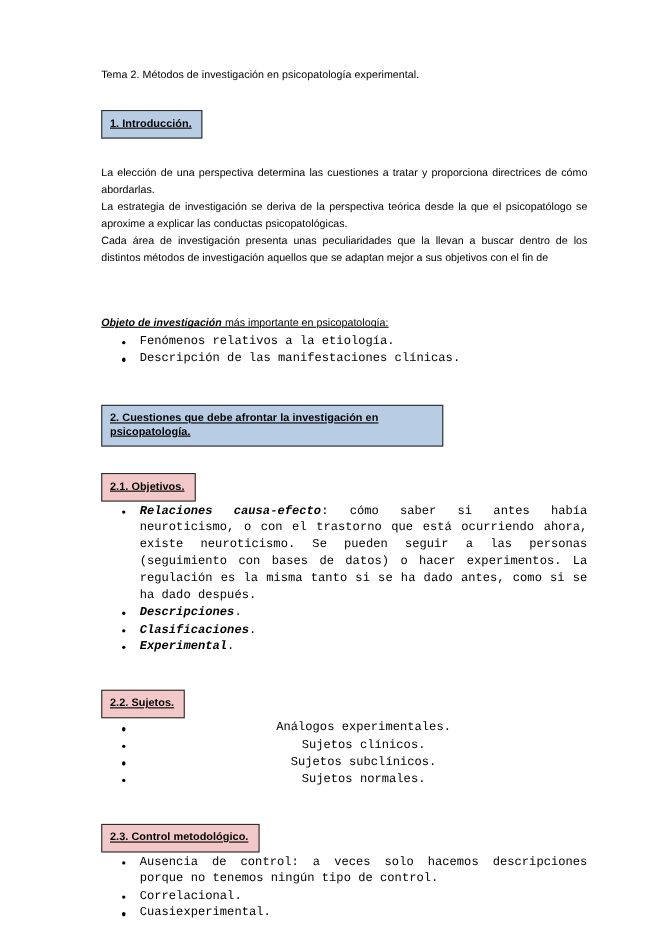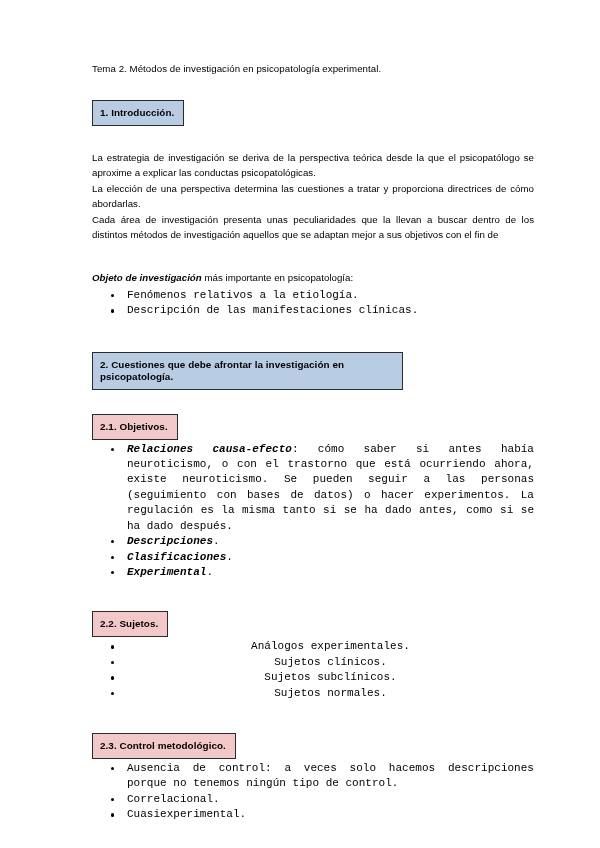--- a/index.html
+++ b/index.html
@@ -31,20 +31,21 @@
   .heading-box {
     display: inline-block;
     border: 1.5px solid #2b2b2b;
     box-sizing: border-box;
     font-weight: bold;
     font-size: 9.9px;
     line-height: 12px;
     padding: 6px 9px 6px 7px;
     letter-spacing: 0.05px;
     vertical-align: top;
+    text-decoration: underline;
   }
   .heading-box.blue {
     background: #b8cce4;
   }
   .heading-box.pink {
     background: #f2c8c8;
   }
   .heading-box.wide {
     display: block;
     width: 311px;
@@ -57,21 +58,21 @@
 
   
   .para {
     font-size: 9.7px;
     line-height: 15.4px;
     text-align: justify;
     margin: 0;
     letter-spacing: 0.02px;
   }
   .para-block { margin-top: 24px; }
-  .para-lead  { margin-top: 28px; }
+  .para-lead  { margin-top: 44px; text-decoration: underline; }
 
   .bi { font-weight: bold; font-style: italic; }
 
   
   ul.bullets {
     list-style: none;
     margin: 2px 0 0 0;
     padding: 0;
   }
   ul.bullets > li {
@@ -100,22 +101,22 @@
 </head>
 <body>
 
 <div class="page">
 
   <p class="doc-title">Tema 2. Métodos de investigación en psicopatología experimental.</p>
 
   <div class="heading-box blue h-main-1">1. Introducción.</div>
 
   <div class="para-block">
+    <p class="para">La elección de una perspectiva determina las cuestiones a tratar y proporciona directrices de cómo abordarlas.</p>
     <p class="para">La estrategia de investigación se deriva de la perspectiva teórica desde la que el psicopatólogo se aproxime a explicar las conductas psicopatológicas.</p>
-    <p class="para">La elección de una perspectiva determina las cuestiones a tratar y proporciona directrices de cómo abordarlas.</p>
     <p class="para">Cada área de investigación presenta unas peculiaridades que la llevan a buscar dentro de los distintos métodos de investigación aquellos que se adaptan mejor a sus objetivos con el fin de</p>
   </div>
 
   <p class="para para-lead"><span class="bi">Objeto de investigación</span><span> más importante en psicopatología:</span></p>
 
   <ul class="bullets">
     <li>Fenómenos relativos a la etiología.</li>
     <li>Descripción de las manifestaciones clínicas.</li>
   </ul>
 

